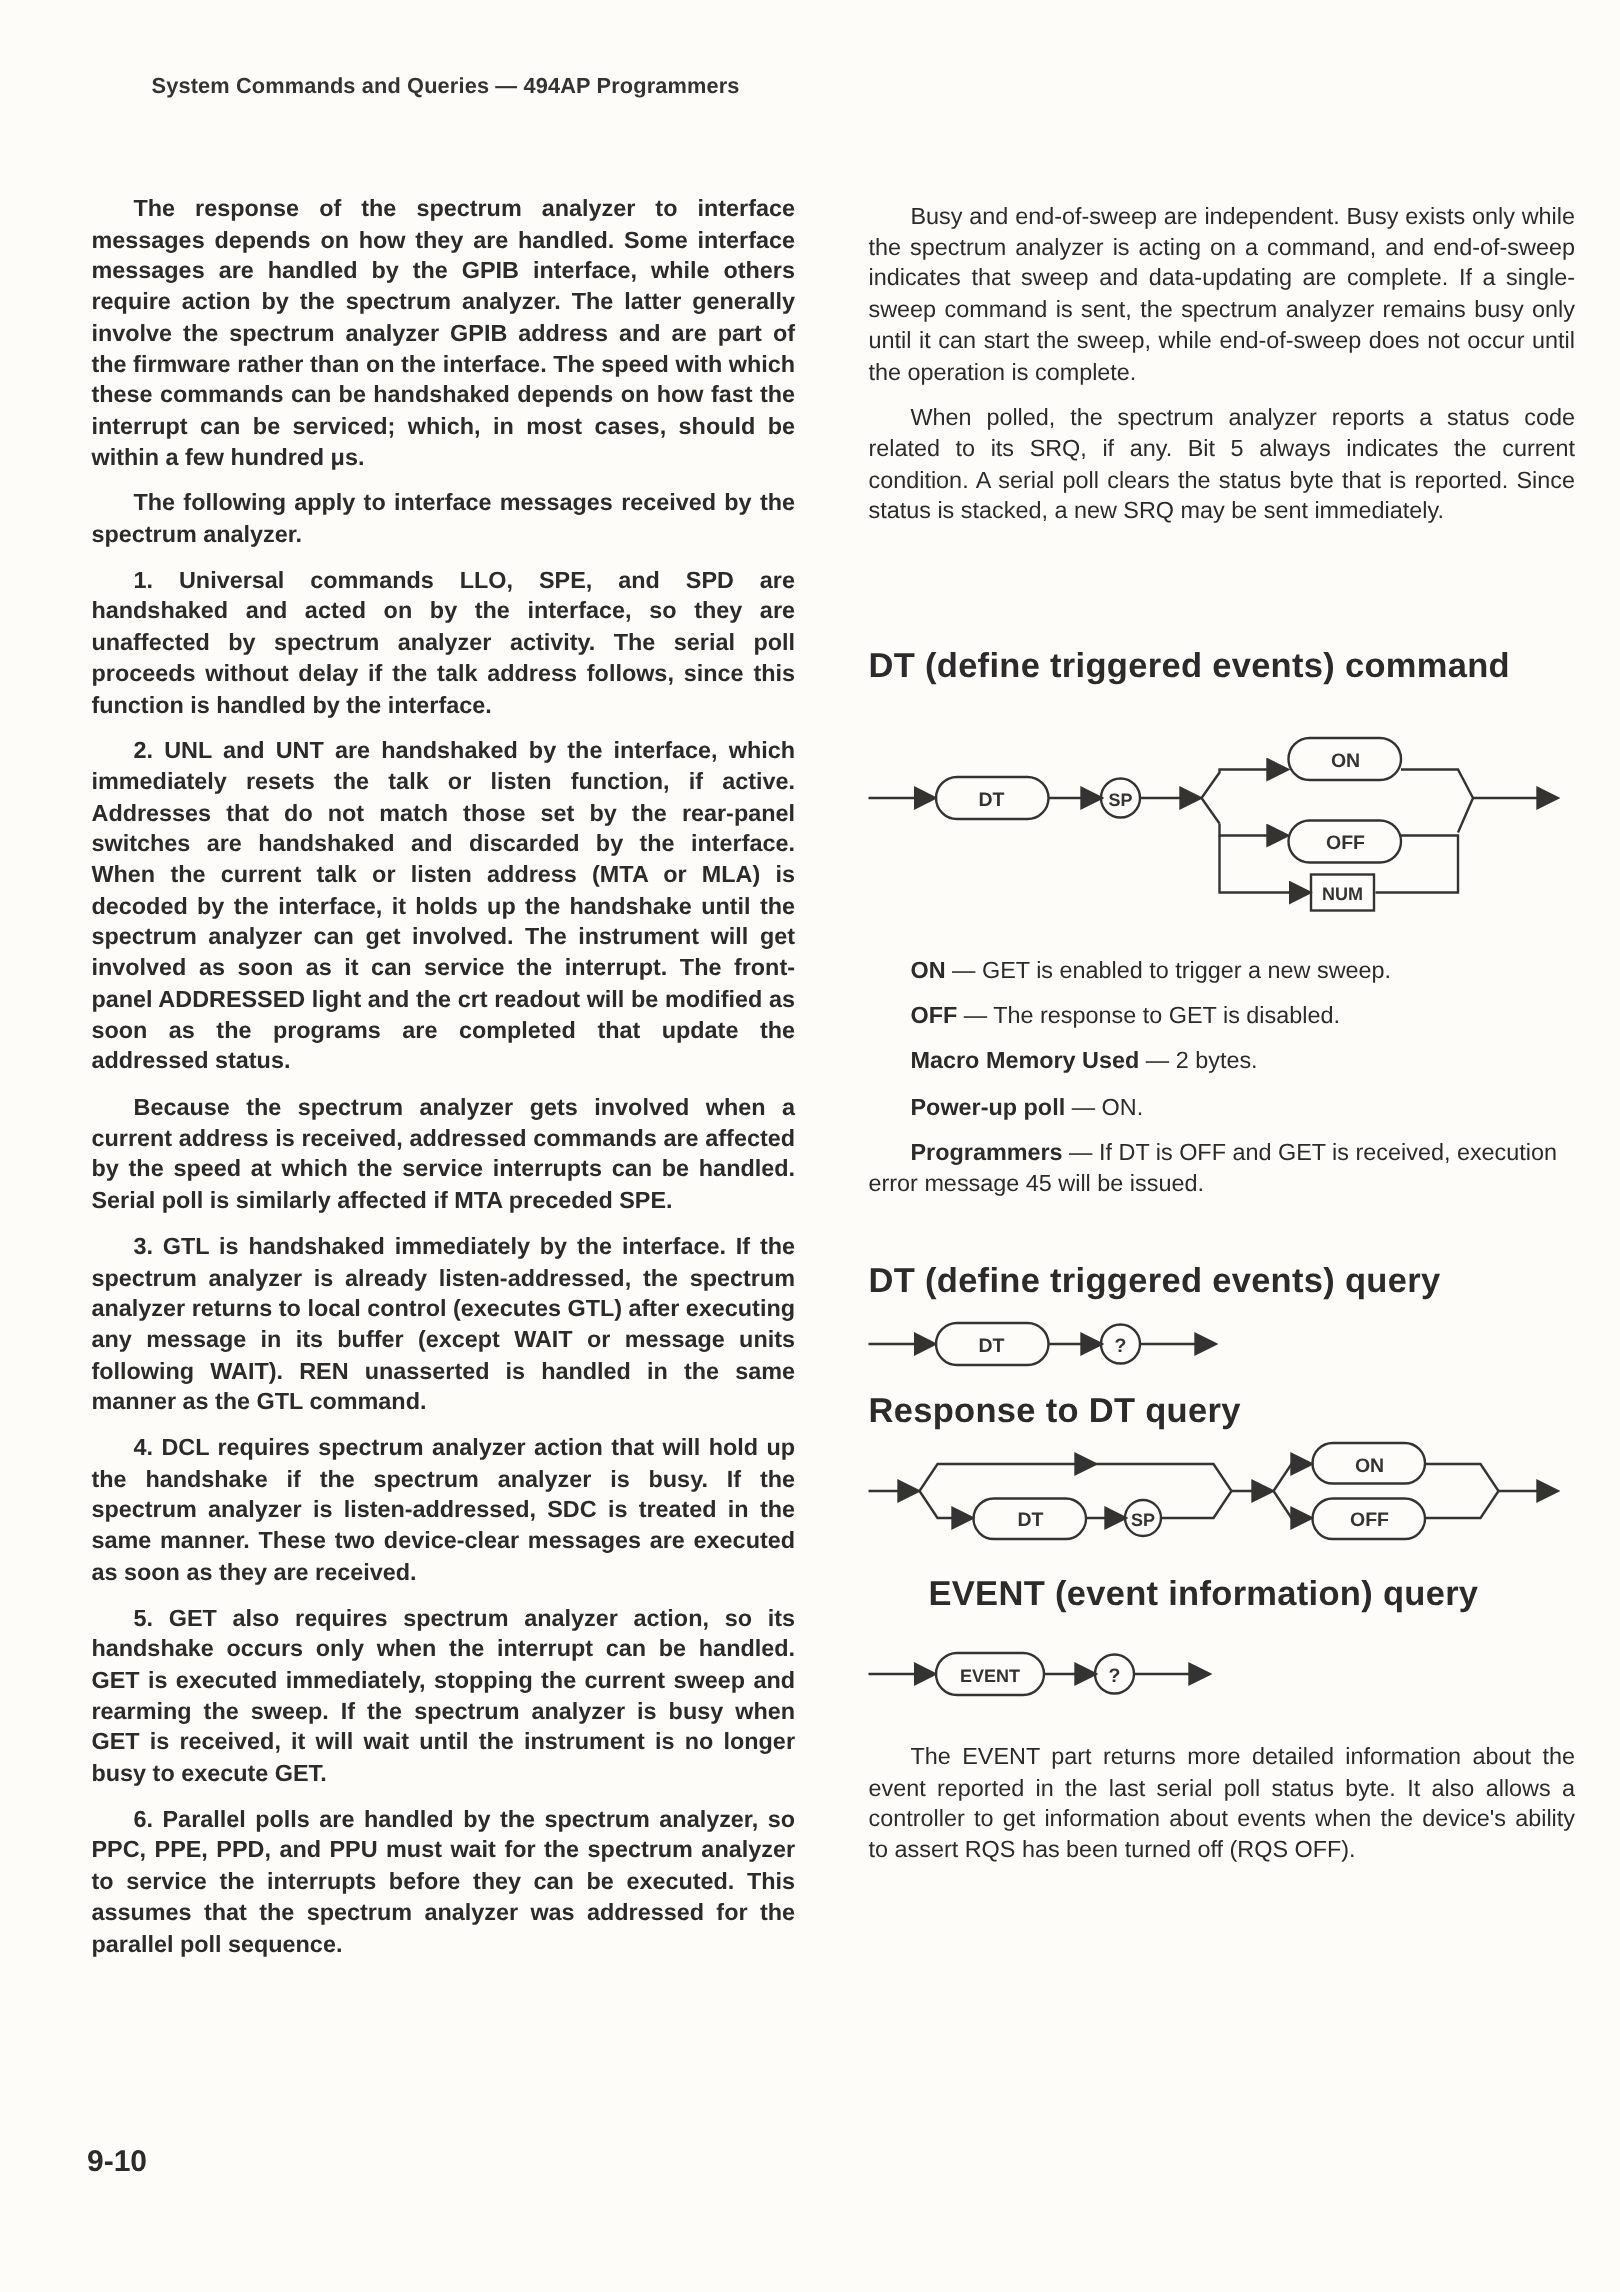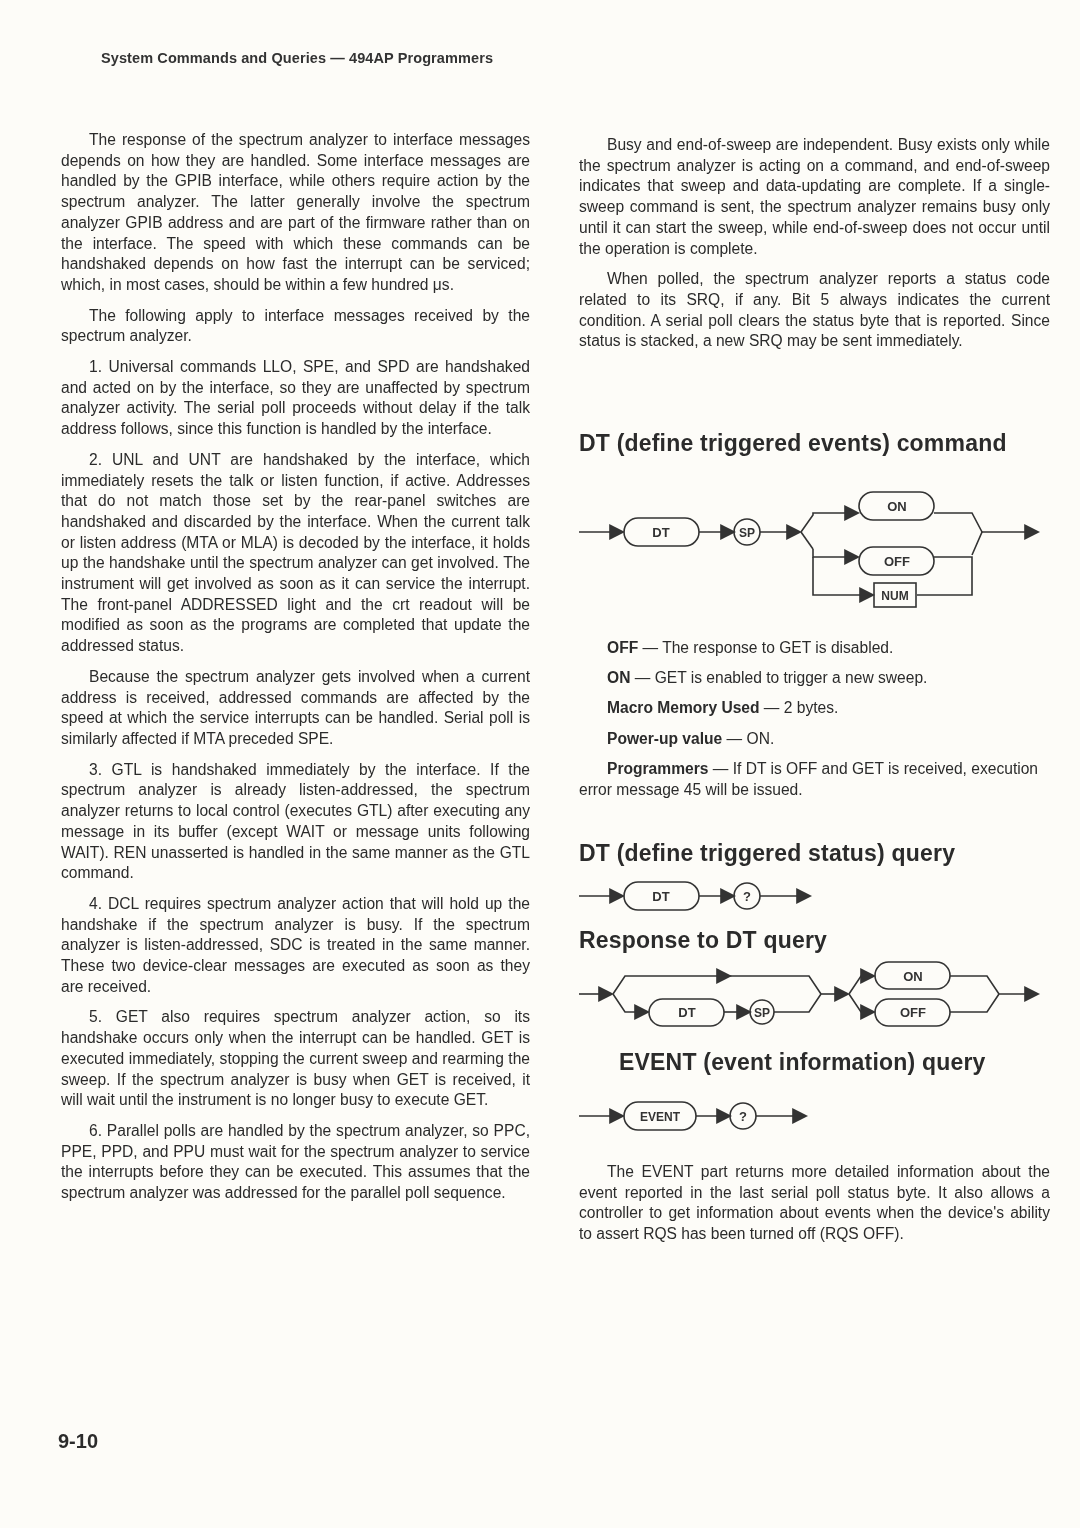--- a/index.html
+++ b/index.html
@@ -15,21 +15,21 @@
     position: absolute; left: 61px; top: 50px;
     font-size: 14.5px; font-weight: bold; color: #333;
     letter-spacing: 0.1px;
     margin-left: 40px;
   }
   .col {
     position: absolute; top: 130px;
     font-size: 15.6px; line-height: 20.7px;
     text-align: justify;
   }
-  .col.left { left: 61px; width: 469px; }
+  .col.left { left: 61px; width: 469px; font-weight: bold; }
   .col.right { left: 579px; width: 471px; }
   .col p { margin: 0 0 10px 0; text-indent: 28px; }
   h2.sec {
     margin: 0; font-size: 23px; font-weight: bold; color: #2b2b2b;
     text-indent: 0; letter-spacing: 0.2px;
   }
   .diagram { position: absolute; }
   .diagram svg { display: block; }
   .defs p { margin: 0 0 9.5px 0; text-indent: 28px; text-align: left; }
   .b { font-weight: bold; }
@@ -91,29 +91,29 @@
     <text x="320" y="81" text-anchor="middle" font-size="13" stroke="none">OFF</text>
     <path d="M357,72 L395,72 L395,110 L340,110"></path>
     <path d="M236,72 L236,110 L295,110" marker-end="url(#ar)"></path>
     <rect x="297" y="98" width="42" height="24"></rect>
     <text x="318" y="115" text-anchor="middle" font-size="12" stroke="none">NUM</text>
     <line x1="405" y1="47" x2="460" y2="47" marker-end="url(#ar)"></line>
   </svg>
 </div>
 
 <div class="col right defs" style="top:638px;">
+  <p><span class="b">ON</span><span> — </span><span>GET is enabled to trigger a new sweep.</span></p>
   <p><span class="b">OFF</span><span> — </span><span>The response to GET is disabled.</span></p>
-  <p><span class="b">ON</span><span> — </span><span>GET is enabled to trigger a new sweep.</span></p>
   <p><span class="b">Macro Memory Used</span><span> — </span><span>2 bytes.</span></p>
-  <p><span class="b">Power-up value</span><span> — </span><span>ON.</span></p>
+  <p><span class="b">Power-up poll</span><span> — </span><span>ON.</span></p>
   <p><span class="b">Programmers</span><span> — </span><span>If DT is OFF and GET is received, execution error message 45 will be issued.</span></p>
 </div>
 
 <div class="col right" style="top:843px;">
-  <h2 class="sec">DT (define triggered status) query</h2>
+  <h2 class="sec">DT (define triggered events) query</h2>
 </div>
 
 <div class="diagram" style="left:577px; top:878px;">
   <svg width="250" height="36" viewBox="0 0 250 36" stroke="#333" stroke-width="1.6" fill="none">
     <defs>
       <marker id="ar2" markerWidth="10" markerHeight="10" refX="8" refY="5" orient="auto">
         <path d="M0,0 L10,5 L0,10 z" fill="#333" stroke="none"></path>
       </marker>
     </defs>
     <line x1="2" y1="18" x2="45" y2="18" marker-end="url(#ar2)"></line>

